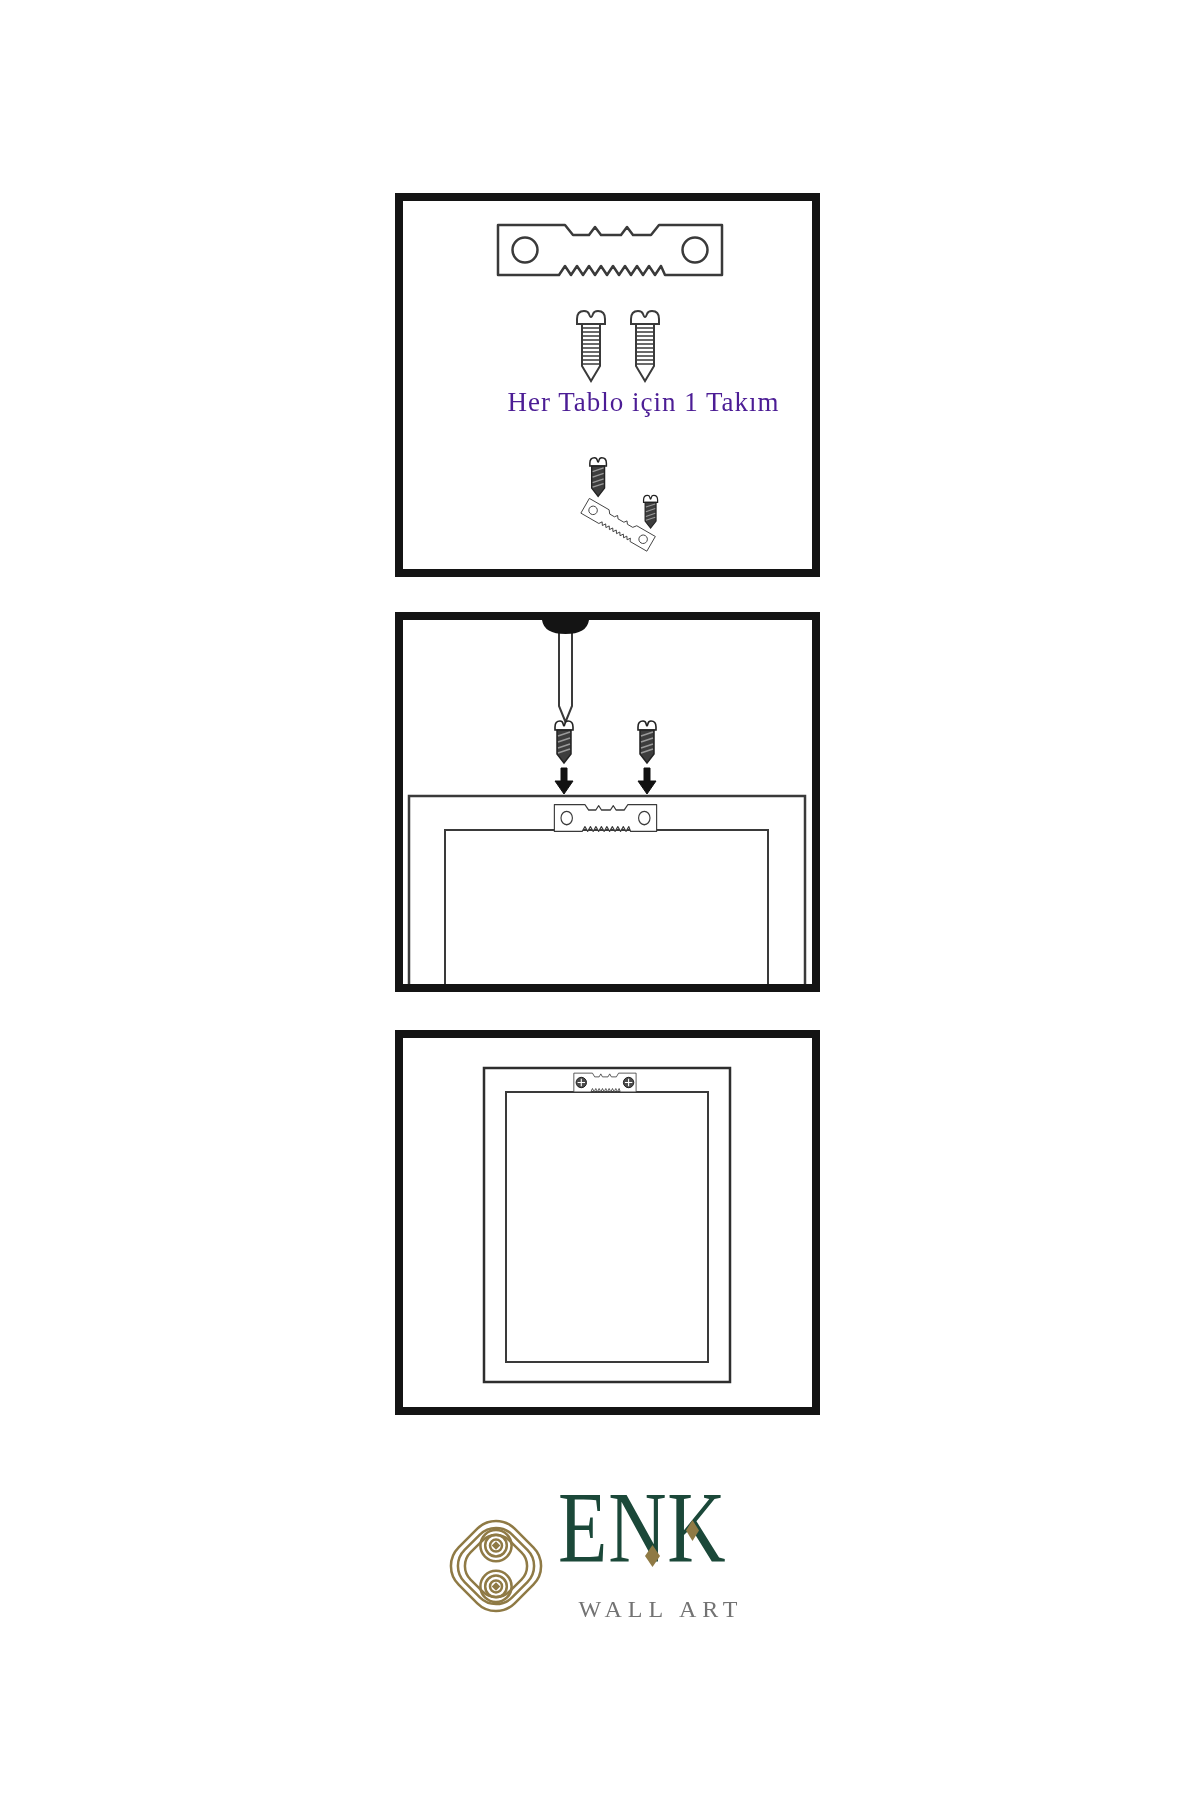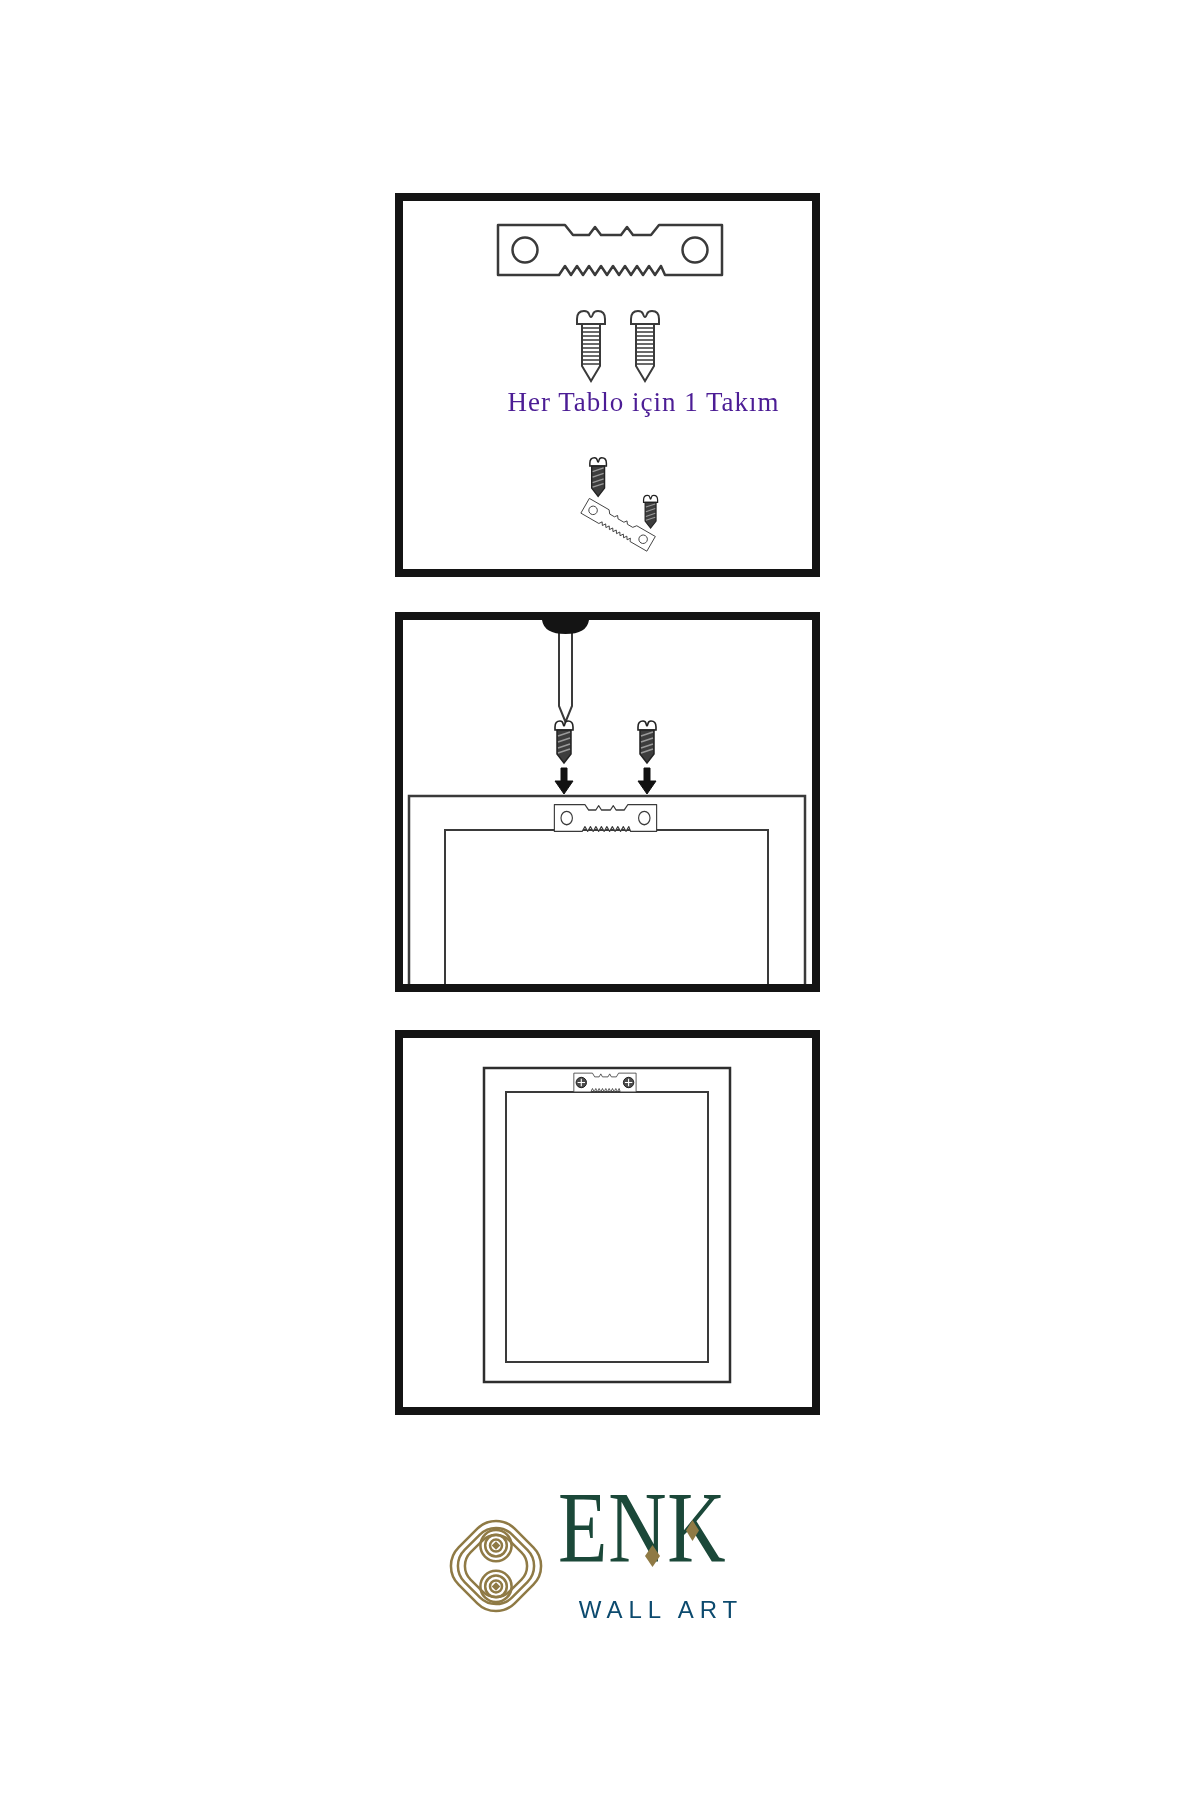--- a/index.html
+++ b/index.html
@@ -10,21 +10,21 @@
   #panel1{top:193px;height:384px;}
   #panel2{top:612px;height:380px;}
   #panel3{top:1030px;height:385px;}
   .caption{position:absolute;left:0;top:186px;width:100%;text-align:center;
            font-size:27px;letter-spacing:1px;color:#4c1d95;font-family:Liberation Serif, serif;margin-left:36px;}
   .logo{position:absolute;left:430px;top:1490px;width:340px;height:160px;}
   .brand-text{position:absolute;left:128px;top:-12px;font-size:101px;line-height:1;
               color:#1b4839;transform:scaleX(.8);transform-origin:left top;
               font-family:"Liberation Serif",serif;letter-spacing:1px;}
   .tagline{position:absolute;left:140px;top:106px;width:182px;text-align:center;
-           font-size:24px;letter-spacing:6px;color:#0c4a6e;font-family:Liberation Sans, sans-serif;}
+           font-size:24px;letter-spacing:6px;color:#737373;font-family:Liberation Serif, serif;}
   .diamond{position:absolute;background:#8f7a45;
            clip-path:polygon(50% 0,100% 50%,50% 100%,0 50%);}
   #dm1{left:215px;top:55px;width:15px;height:22px;}
   #dm2{left:256px;top:30px;width:13px;height:21px;}
 </style>
 </head>
 <body>
 
 <div class="page">
 

